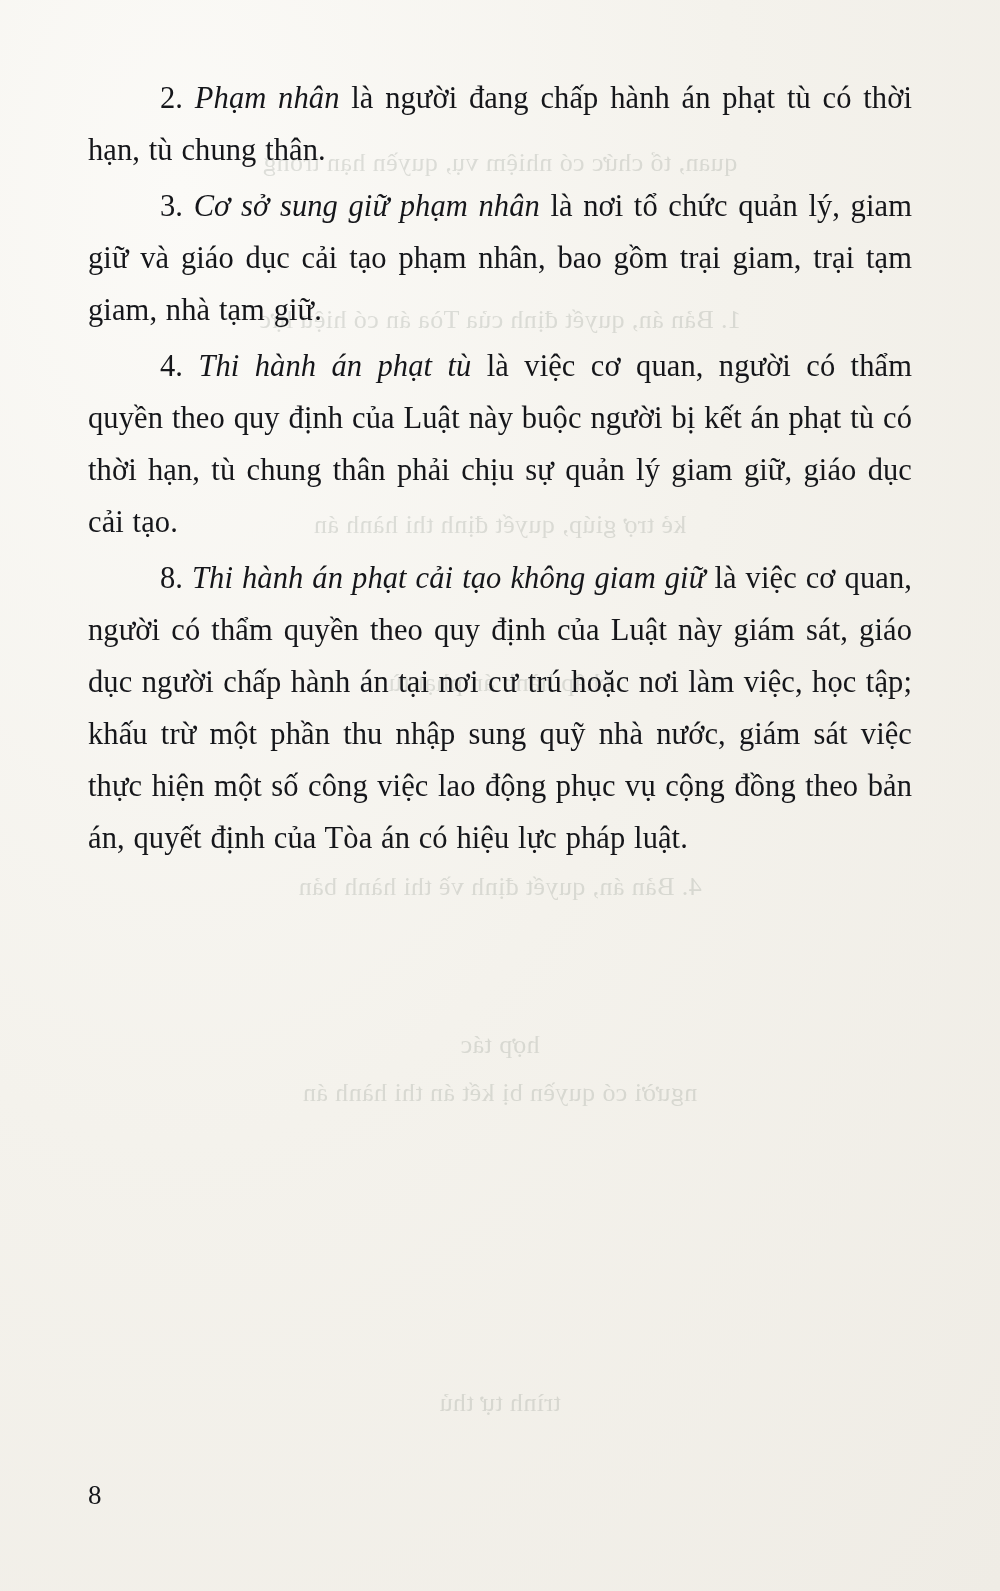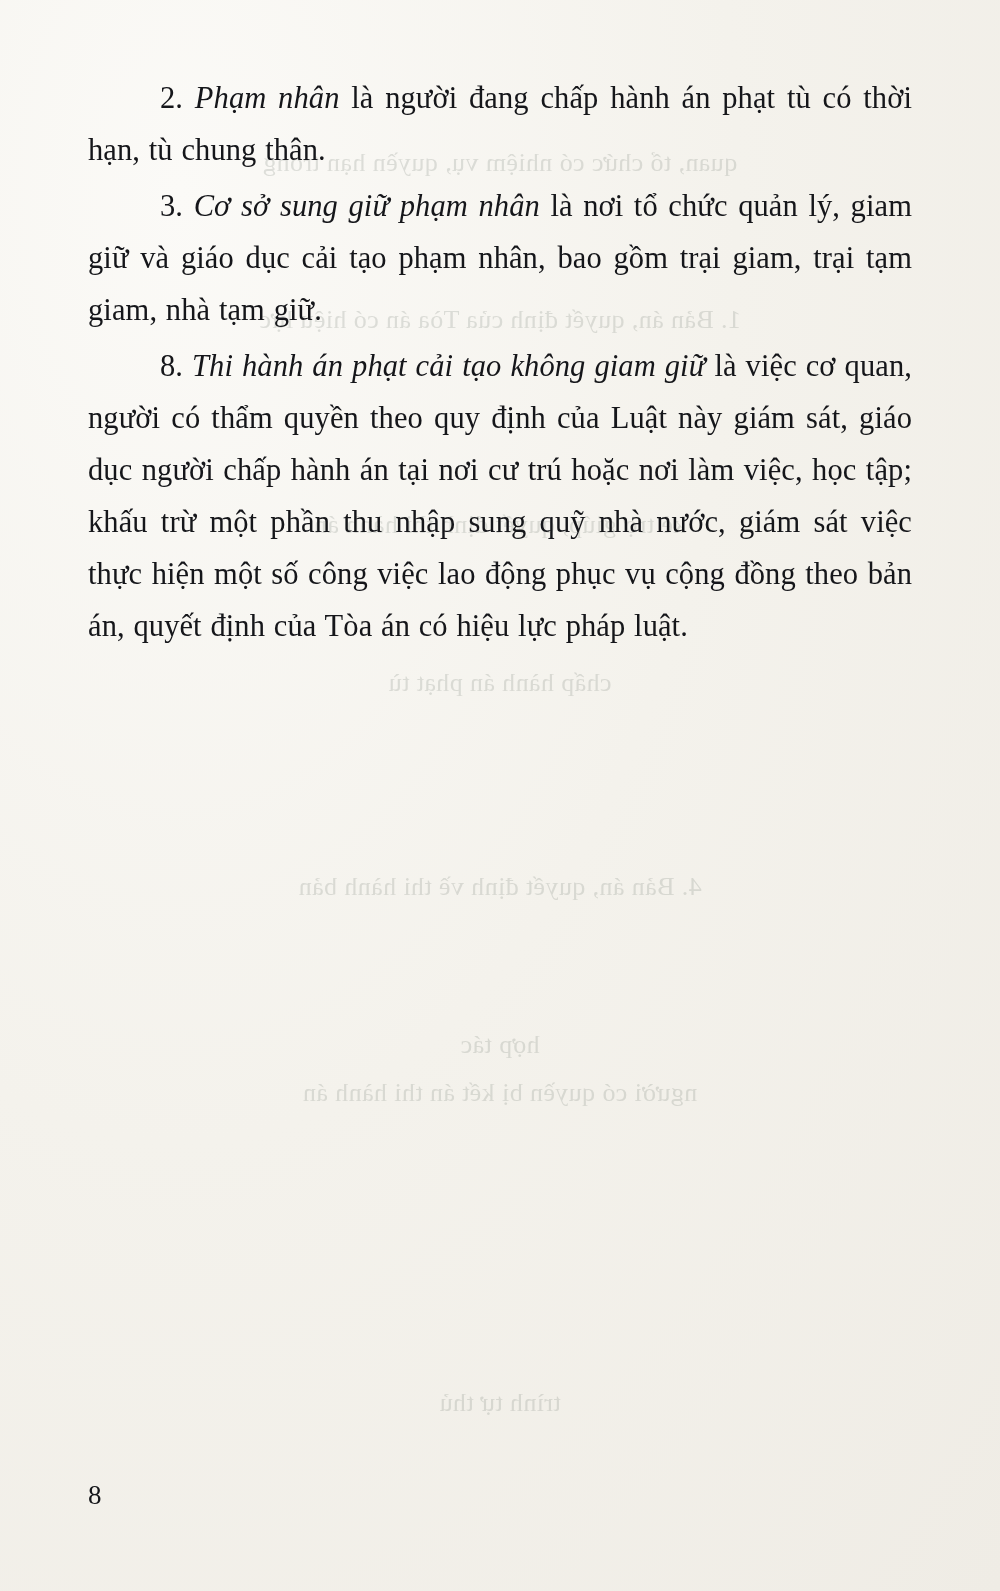--- a/index.html
+++ b/index.html
@@ -82,20 +82,24 @@
     <p class="para">
       <span>2.</span>
       <span class="term">Phạm nhân</span><span> là người đang chấp hành án phạt tù có thời hạn, tù chung thân.</span>
     </p>
 
     <p class="para">
       <span>3.</span>
       <span class="term">Cơ sở sung giữ phạm nhân</span><span> là nơi tổ chức quản lý, giam giữ và giáo dục cải tạo phạm nhân, bao gồm trại giam, trại tạm giam, nhà tạm giữ.</span>
     </p>
 
+    <p class="para">
+      <span>4.</span>
+      <span class="term">Thi hành án phạt tù</span><span> là việc cơ quan, người có thẩm quyền theo quy định của Luật này buộc người bị kết án phạt tù có thời hạn, tù chung thân phải chịu sự quản lý giam giữ, giáo dục cải tạo.</span>
+    </p>
 
 
 
 
     <p class="para">
       <span>8.</span>
       <span class="term">Thi hành án phạt cải tạo không giam giữ</span><span> là việc cơ quan, người có thẩm quyền theo quy định của Luật này giám sát, giáo dục người chấp hành án tại nơi cư trú hoặc nơi làm việc, học tập; khấu trừ một phần thu nhập sung quỹ nhà nước, giám sát việc thực hiện một số công việc lao động phục vụ cộng đồng theo bản án, quyết định của Tòa án có hiệu lực pháp luật.</span>
     </p>
 
   </div>

